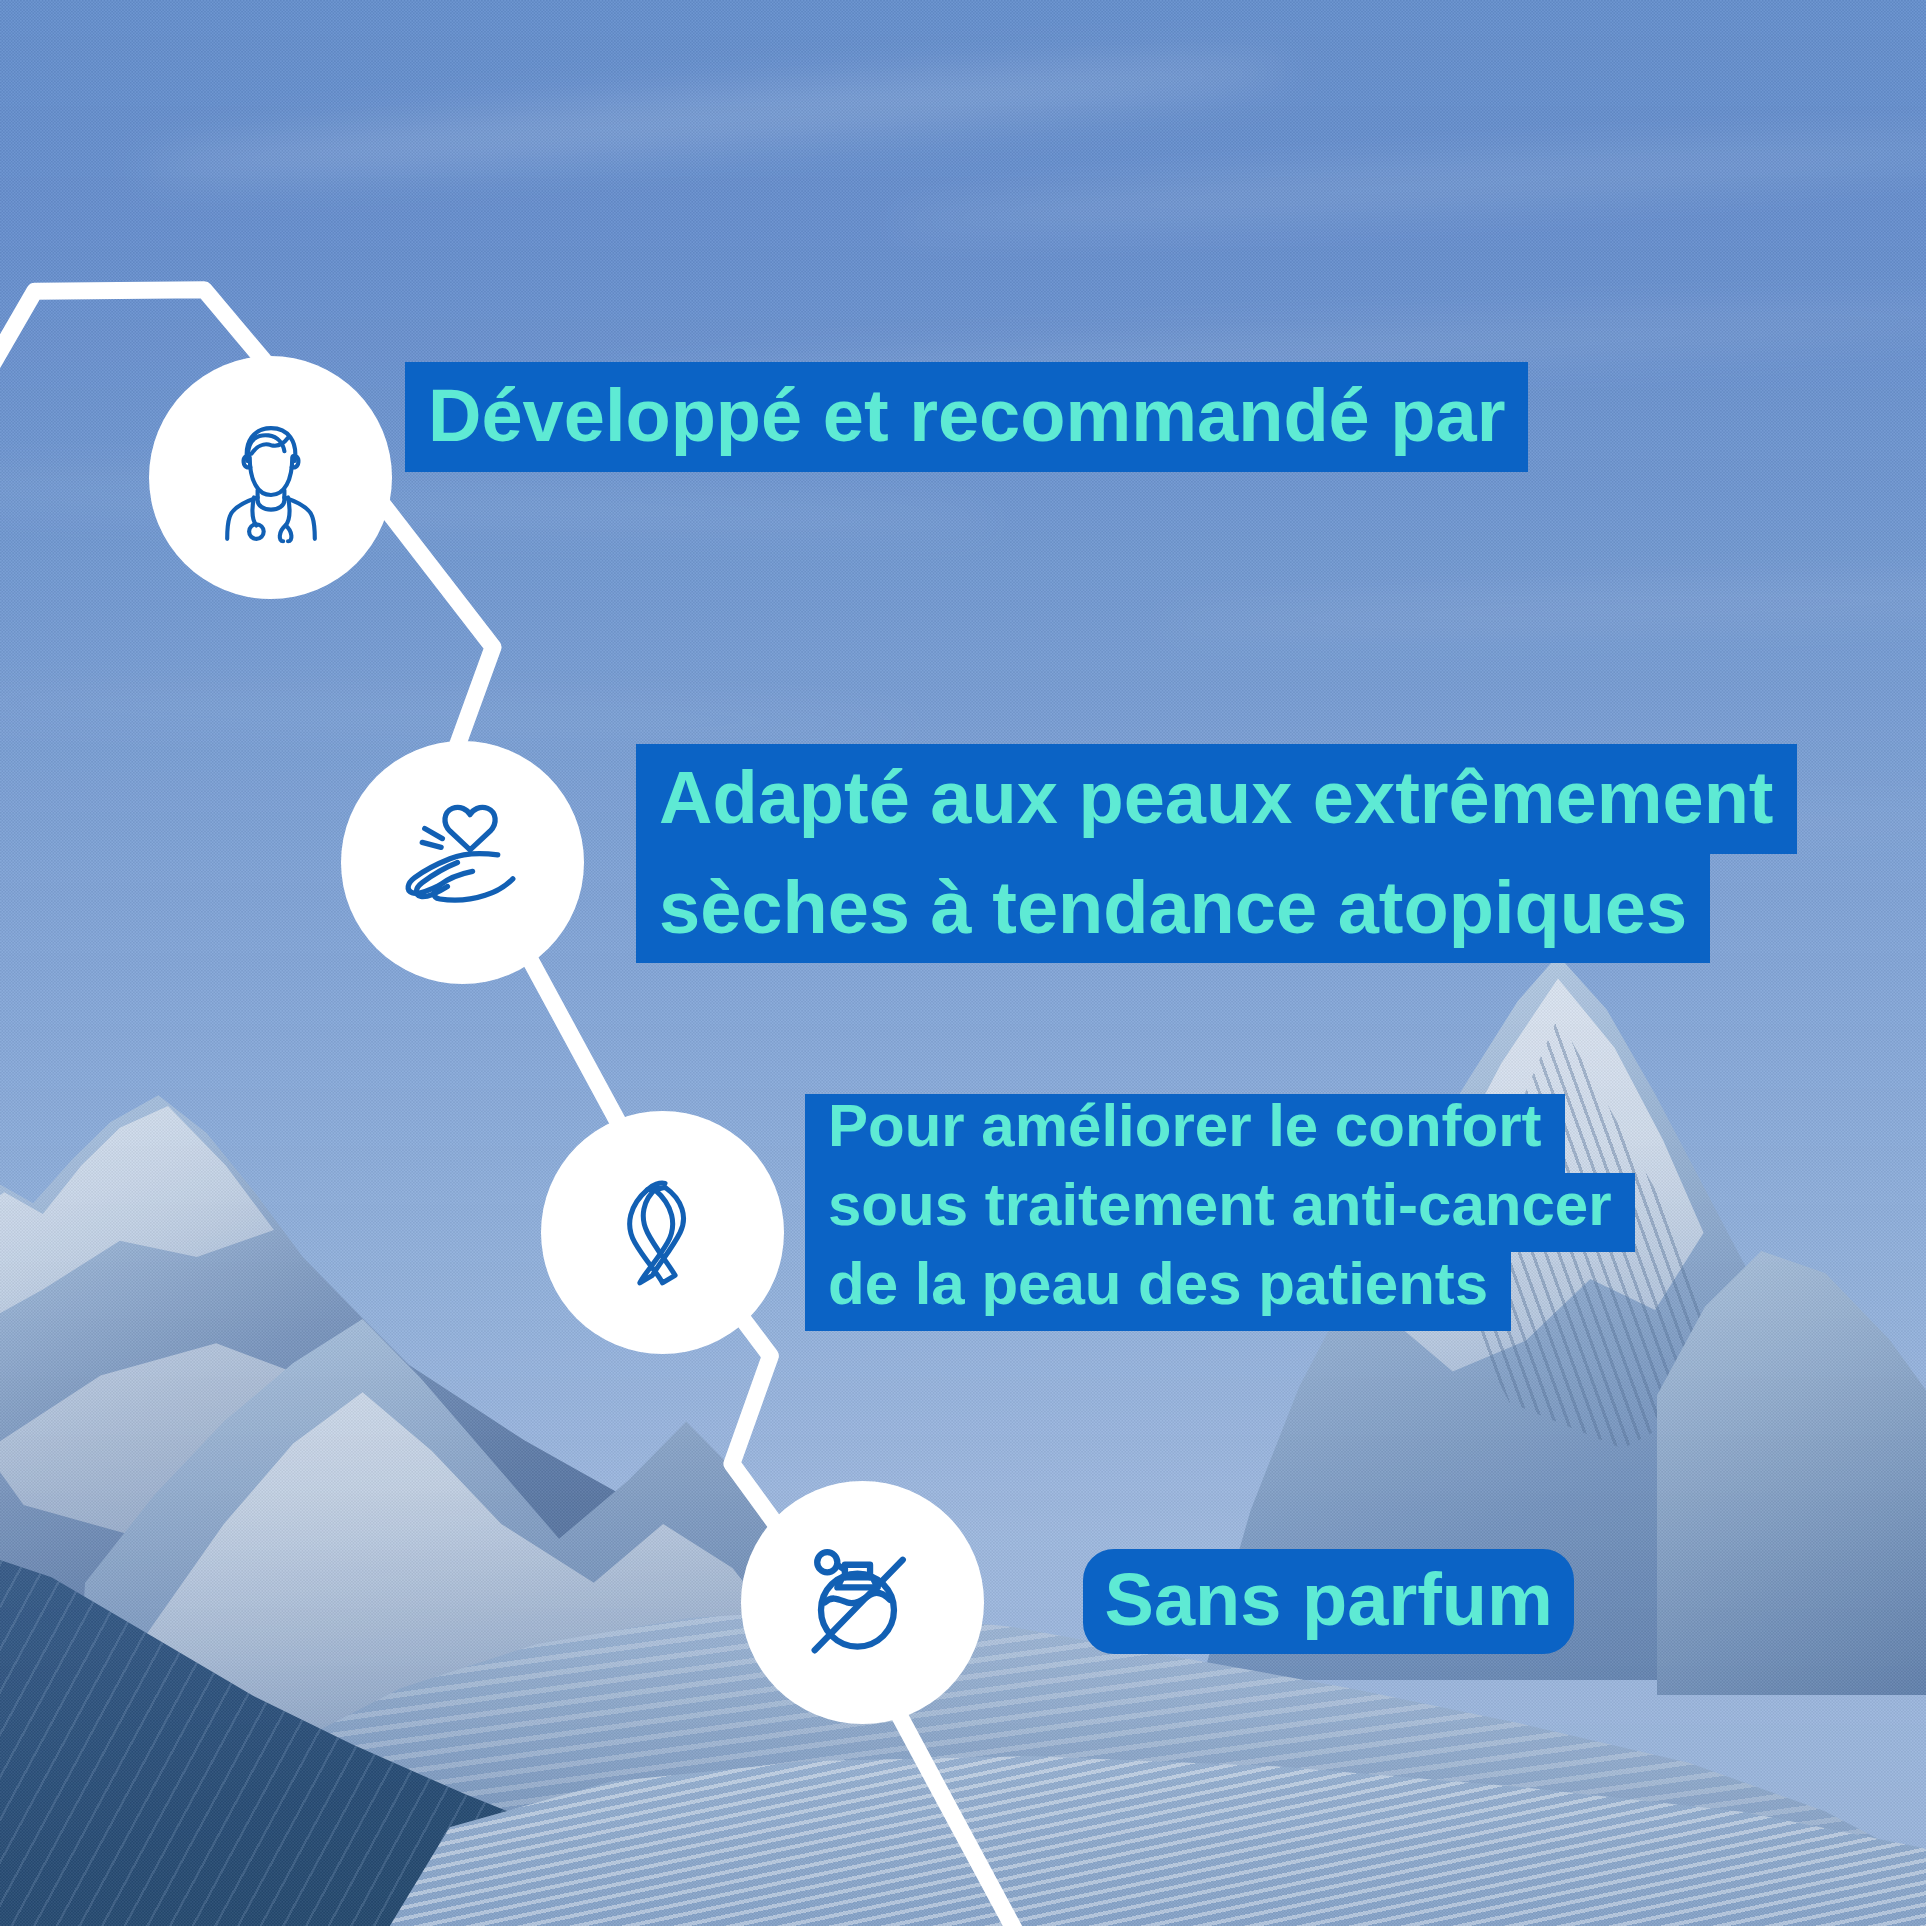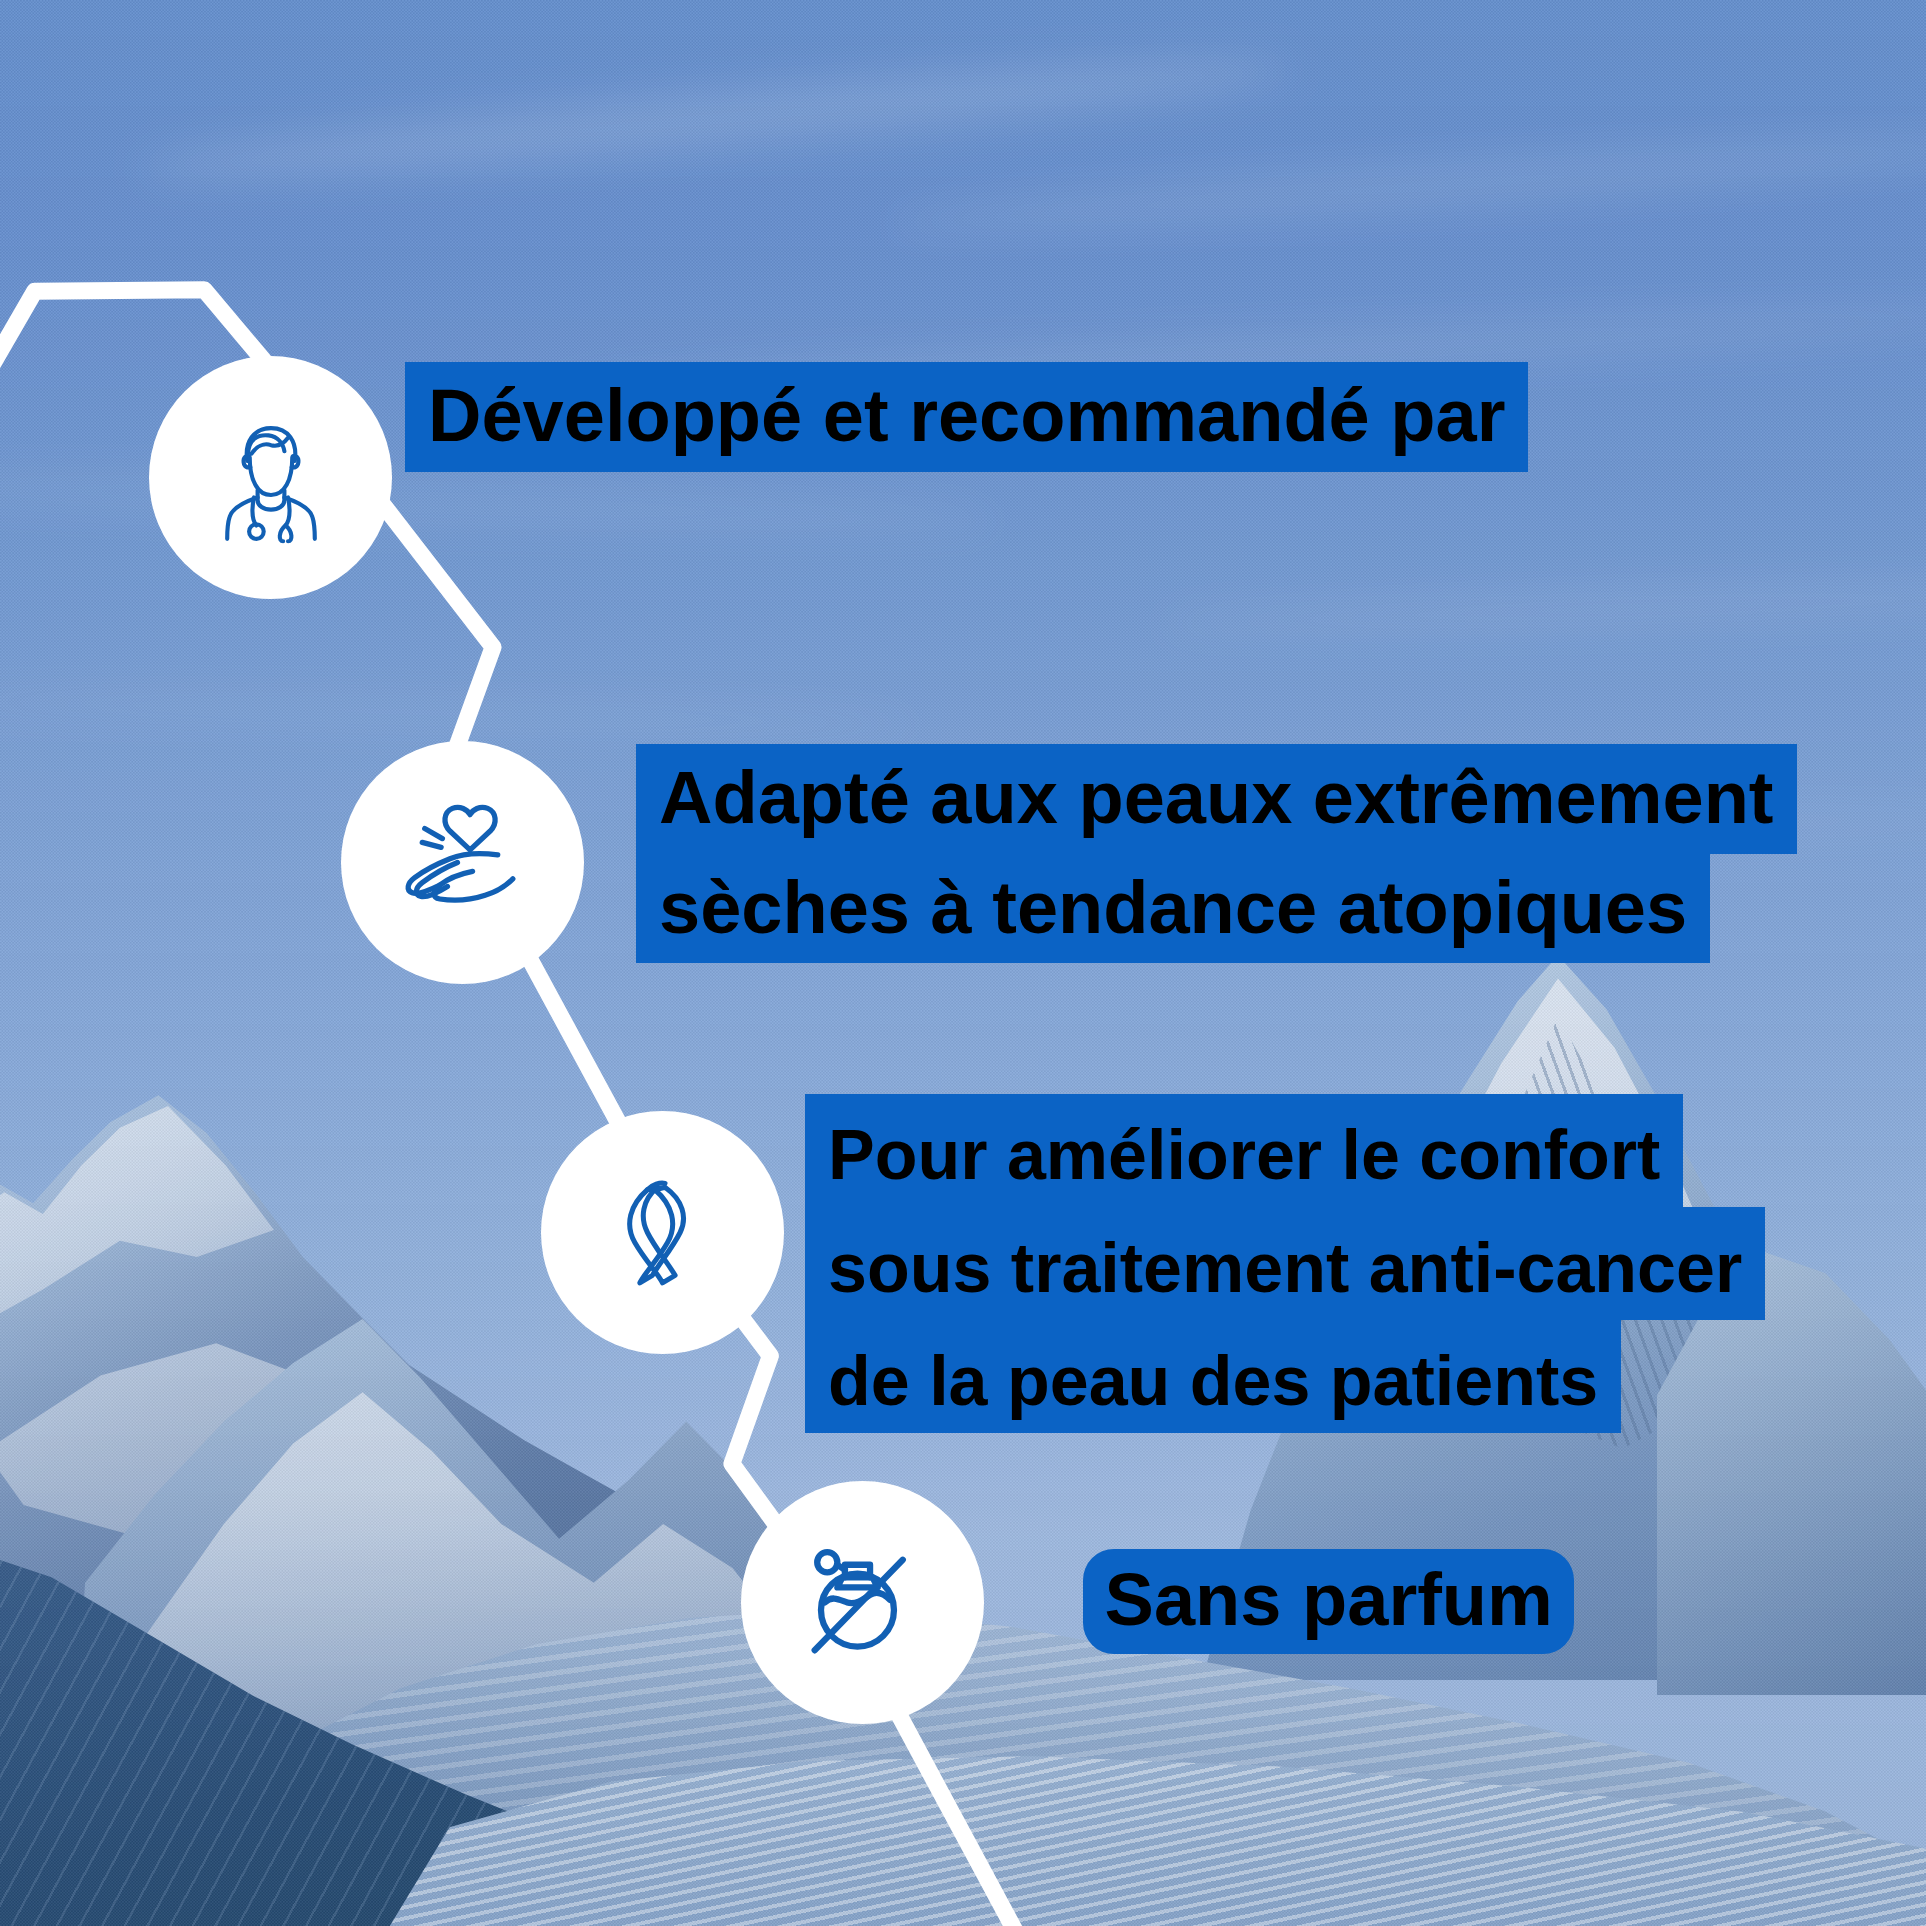--- a/index.html
+++ b/index.html
@@ -150,39 +150,39 @@
     background:#ffffff;
     display:flex;align-items:center;justify-content:center;
   }
   .bubble svg{display:block;}
 
   
   .txtblock{position:absolute;}
   .txtline{
     display:table;
     background:#0B63C5;
-    color:#000000;
+    color:#5eead4;
     font-weight:bold;
     font-family:"Liberation Sans",sans-serif;
     line-height:1.0;
     white-space:nowrap;
   }
 
   
   #b1{left:405px;top:362px;}
   #b1 .txtline{font-size:74px;padding:17px 23px 18.5px 23px;}
   #b1 .txtline + .txtline{margin-top:0;}
 
   
   #b2{left:636px;top:744px;}
   #b2 .txtline{font-size:74px;padding:17px 23px 18.5px 23px;}
 
   
   #b3{left:805px;top:1094px;}
-  #b3 .txtline{font-size:70px;padding:26px 23px 17px 23px;}
+  #b3 .txtline{font-size:60px;padding:2px 23px 17px 23px;}
 
   
   #b4{left:1083px;top:1549px;}
   #b4 .txtline{font-size:74px;padding:14px 21.6px 17px 21.6px;border-radius:31px;}
 </style>
 </head>
 <body>
 
 <div id="stage">
 

